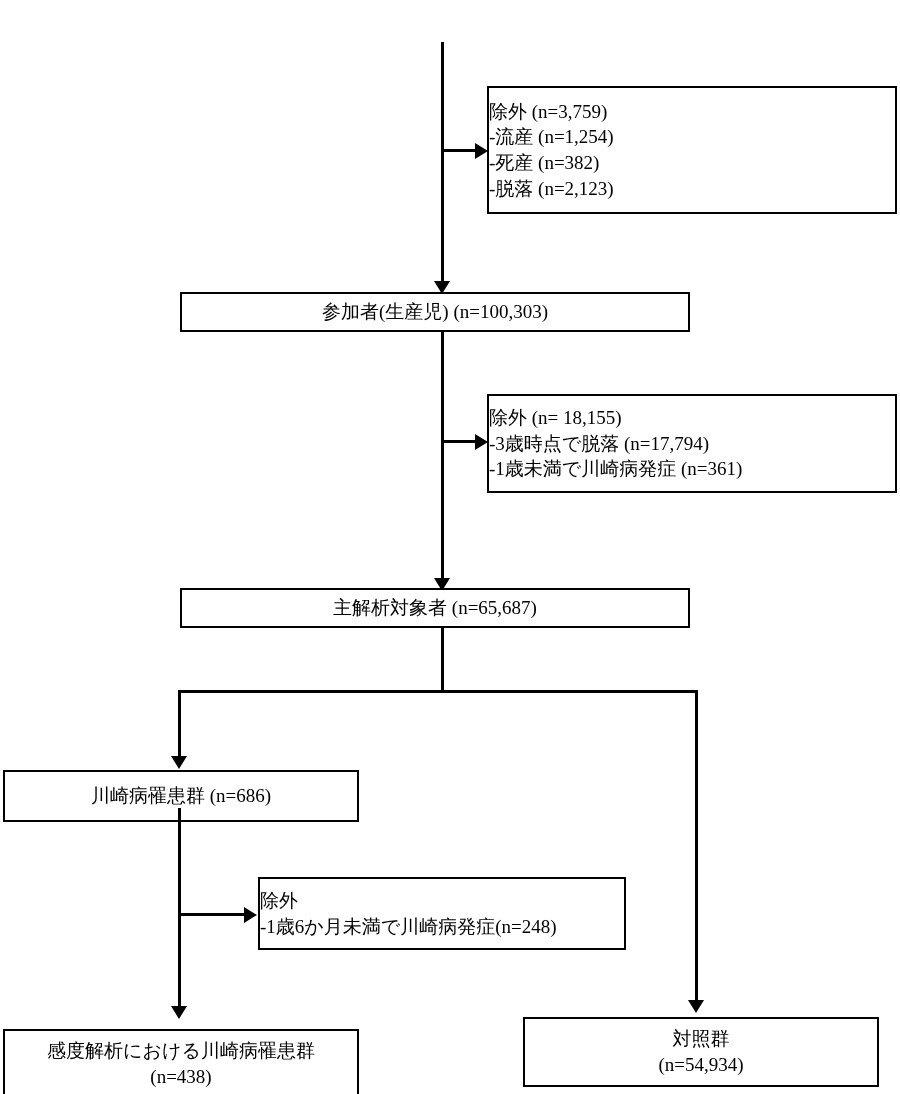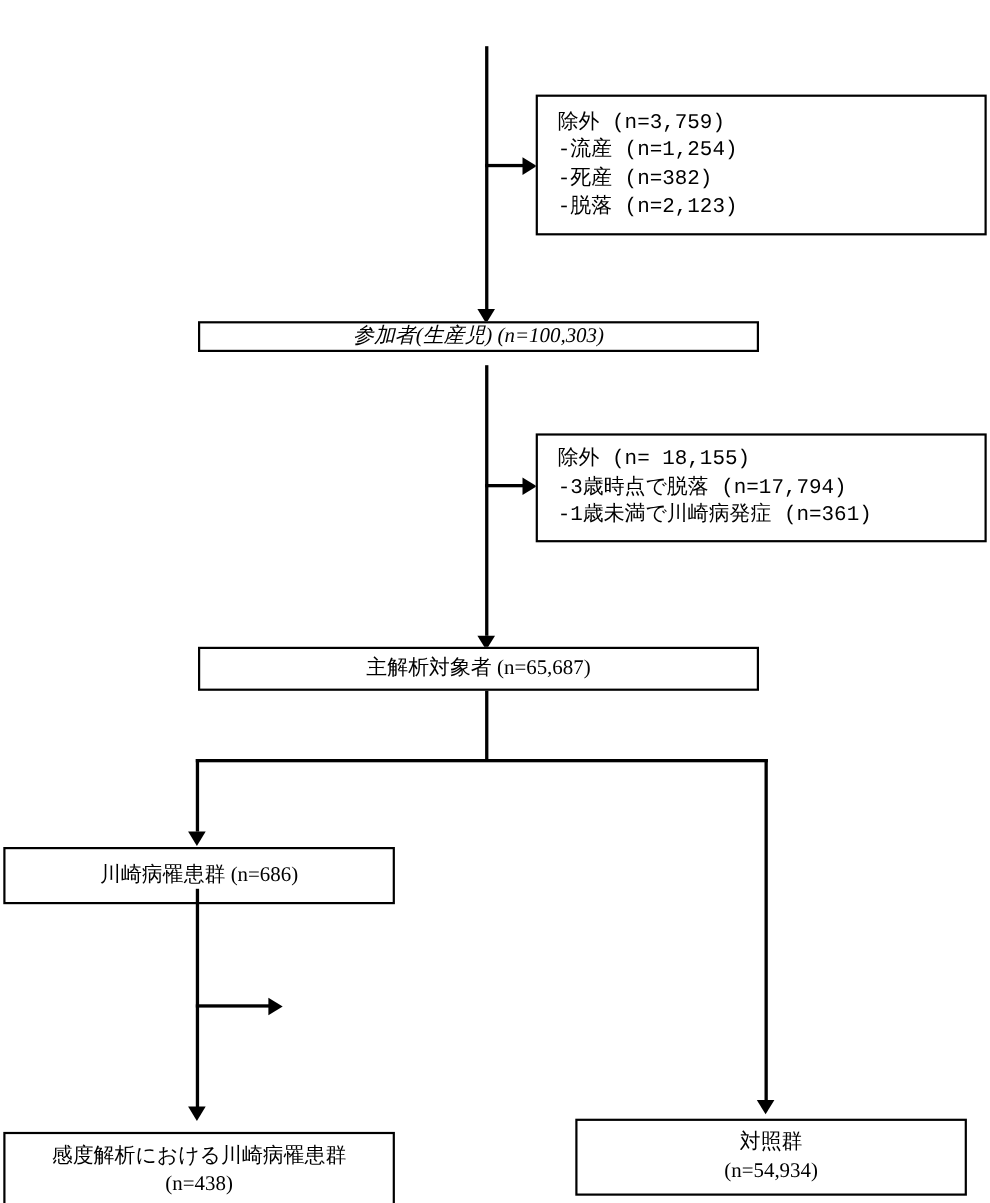--- a/index.html
+++ b/index.html
@@ -27,22 +27,21 @@
     align-items: center;
     justify-content: center;
     text-align: center;
     line-height: 1.35;
     font-size: 19px;
     padding: 2px 6px;
   }
   .box.left-align {
     justify-content: flex-end;
     text-align: left;
-    padding-left: 18px;
-    font-family: Liberation Mono, monospace;
+    padding-left: 0;
   }
   .box .inner {
     width: 100%;
     white-space: pre-line;
   }
   .line {
     position: absolute;
     background: #000000;
   }
   .vline { width: 3px; }
@@ -75,21 +74,21 @@
   <div class="line hline" style="left:441px; top:149px; width:42px;"></div>
   <div class="arrowhead arrow-right" style="left:475px; top:143px;"></div>
 
   <div class="box left-align" style="left:487px; top:86px; width:410px; height:128px;">
     <span class="inner">除外 (n=3,759)
 -流産 (n=1,254)
 -死産 (n=382)
 -脱落 (n=2,123)</span>
   </div>
 
-  <div class="box" style="left:180px; top:292px; width:510px; height:28px;font-style:italic;">
+  <div class="box" style="left:180px; top:292px; width:510px; height:40px;">
     <span class="inner">参加者(生産児) (n=100,303)</span>
   </div>
 
   <div class="line vline" style="left:441px; top:332px; height:246px;"></div>
   <div class="arrowhead arrow-down" style="left:434px; top:578px;"></div>
 
   <div class="line hline" style="left:441px; top:440px; width:42px;"></div>
   <div class="arrowhead arrow-right" style="left:475px; top:434px;"></div>
 
   <div class="box left-align" style="left:487px; top:394px; width:410px; height:99px;">
@@ -115,20 +114,24 @@
   <div class="box" style="left:3px; top:770px; width:356px; height:52px;">
     <span class="inner">川崎病罹患群 (n=686)</span>
   </div>
 
   <div class="line vline" style="left:178px; top:808px; height:200px;"></div>
   <div class="arrowhead arrow-down" style="left:171px; top:1006px;"></div>
 
   <div class="line hline" style="left:178px; top:913px; width:72px;"></div>
   <div class="arrowhead arrow-right" style="left:244px; top:907px;"></div>
 
+  <div class="box left-align" style="left:258px; top:877px; width:368px; height:73px;">
+    <span class="inner">除外
+-1歳6か月未満で川崎病発症(n=248)</span>
+  </div>
 
   <div class="box" style="left:3px; top:1017px; width:356px; height:70px;margin-top:12px;">
     <span class="inner">感度解析における川崎病罹患群
 (n=438)</span>
   </div>
 
   <div class="box" style="left:523px; top:1017px; width:356px; height:70px;">
     <span class="inner">対照群
 (n=54,934)</span>
   </div>

